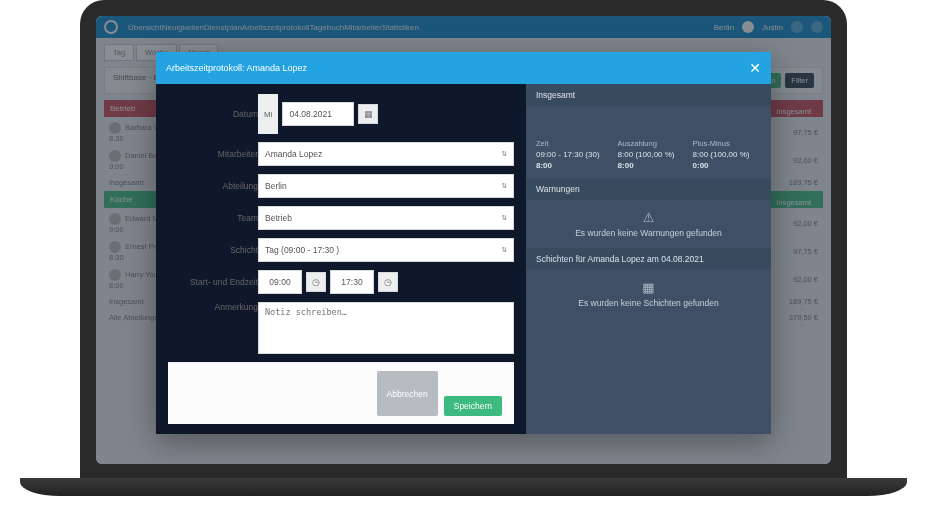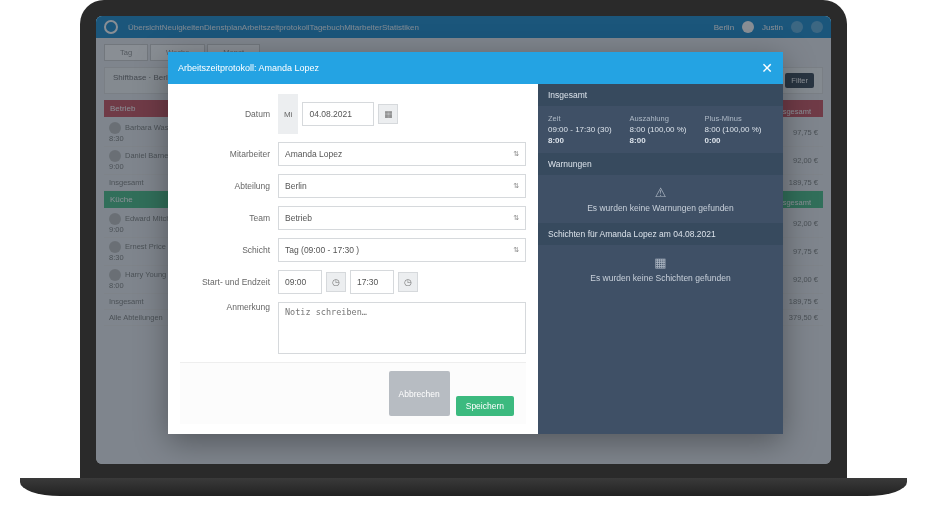--- a/index.html
+++ b/index.html
@@ -48,21 +48,21 @@
   .topbar .logo { width: 14px; height: 14px; border: 2px solid #fff; border-radius: 50%; position: relative; }
   .topbar .nav { display: flex; gap: 0; align-items: center; flex: 1; }
   .topbar .nav span { opacity: .9; }
   .topbar .right { display: flex; gap: 8px; align-items: center; }
   .topbar .avatar { width: 12px; height: 12px; border-radius: 50%; background: #fff; }
   .topbar .iconbtn { width: 12px; height: 12px; border-radius: 50%; background: rgba(255,255,255,.3); }
 
   .sub { padding: 6px 8px; }
   .view-tabs { display: flex; gap: 2px; }
   .view-tabs span {
-    padding: 3px 15px; background: #fff; border: 1px solid #ccc;
+    padding: 3px 8px; background: #fff; border: 1px solid #ccc;
     font-size: 7.5px; color: #888;
   }
   .breadcrumb {
     margin-top: 6px; padding: 5px 8px;
     background: #f3f5f7; border: 1px solid #ddd;
     font-size: 8px; color: #666;
     display: flex; justify-content: space-between;
   }
   .toolbarR { display: flex; gap: 4px; }
   .pill { padding: 3px 6px; font-size: 7.5px; border-radius: 2px; }
@@ -82,63 +82,63 @@
 
   
   .dim {
     position: absolute; inset: 0;
     background: rgba(40,50,60,.55);
   }
 
   
   .modal {
     position: absolute;
-    left: 72px; top: 36px;
+    left: 60px; top: 36px;
     width: 615px;
-    background: #ffffff;
+    background: #0f172a;
     box-shadow: 0 8px 30px rgba(0,0,0,.35);
     display: flex; flex-direction: column;
     font-size: 8.5px;
   }
   .modal-head {
     background: #24a3e3;
     color: #fff;
     padding: 8px 10px;
     display: flex; align-items: center; justify-content: space-between;
     font-size: 9px;
   }
   .modal-head .close { font-size: 14px; cursor: pointer; }
   .modal-body { display: flex; min-height: 320px; }
   .mcol-left { flex: 1; padding: 10px 12px; }
   .mcol-right { width: 245px; background: #3f5066; color: #dbe2ea; }
 
-  .frow { display: flex; align-items: center; margin-bottom: 8px; gap: 8px; }
+  .frow { display: flex; align-items: center; margin-bottom: 8px; gap: 0; }
   .frow label { width: 90px; text-align: right; color: #666; font-size: 8.5px; }
   .frow .field { flex: 1; display: flex; gap: 4px; align-items: center; }
   .inp, .sel, .ta {
     border: 1px solid #d6d9dc; background: #fff;
     padding: 4px 6px; font-size: 8.5px; color: #555; height: 24px;
   }
   .sel { width: 100%; display: flex; justify-content: space-between; align-items: center; }
   .sel::after { content: "⇅"; font-size: 7px; color: #888; }
-  .inp.sm { width: 44px; text-align: left; }
+  .inp.sm { width: 44px; text-align: center; }
   .chip { background: #eceef0; padding: 20px 6px; height: 20px; display:flex; align-items:center; font-size:8px; color:#666; }
   .iconcal { width: 20px; height: 20px; background:#eceef0; border:1px solid #d6d9dc; display:flex; align-items:center; justify-content:center; font-size:9px; color:#777; }
   .ta { width: 100%; height: 52px; resize: none; color:#aaa; }
   .chk { display: flex; align-items: center; gap: 4px; margin-left: 98px; color:#888; font-size:8px; }
   .chk .box { width:9px; height:9px; border:1px solid #ccc; }
   .mfoot { padding: 8px 12px; display: flex; justify-content: flex-end; gap: 6px; border-top: 1px solid #eee; background:#fcfcfc; }
   .btn { padding: 5px 10px; font-size: 8.5px; border: none; color: #fff; cursor: pointer; border-radius:2px; }
   .btn.cancel { background: #b7bcc2; }
   .btn.save { background: #3cba7f; margin-top: 25px; }
 
   
   .rsec-head { background: #374a5e; padding: 6px 10px; font-size: 8.5px; }
   .rsec-body { padding: 8px 10px; font-size: 8px; }
-  .rstat { display: flex; gap: 18px; }
+  .rstat { display: flex; gap: 18px; margin-top: 25px; }
   .rstat div { display: flex; flex-direction: column; gap: 2px; }
   .rstat .lab { color: #aeb9c6; font-size: 7.5px; }
   .rempty { text-align: center; padding: 10px 0; color: #c8d0da; }
   .rempty .ic { font-size: 13px; opacity:.8; margin-bottom:3px; }
 
 </style>
 </head>
 <body>
 
 <div class="laptop">

